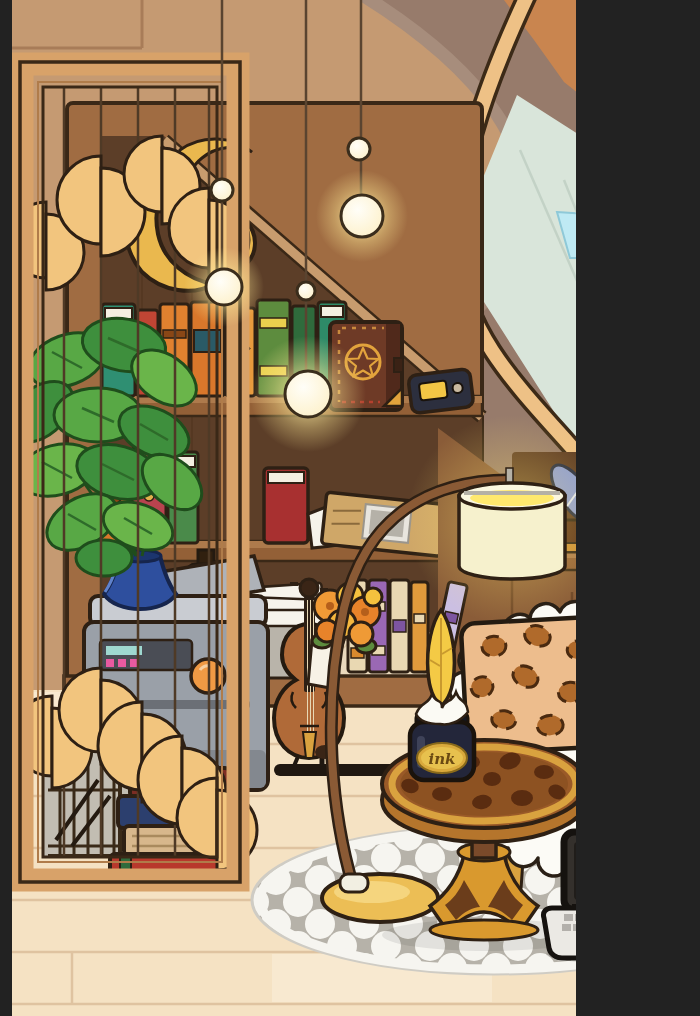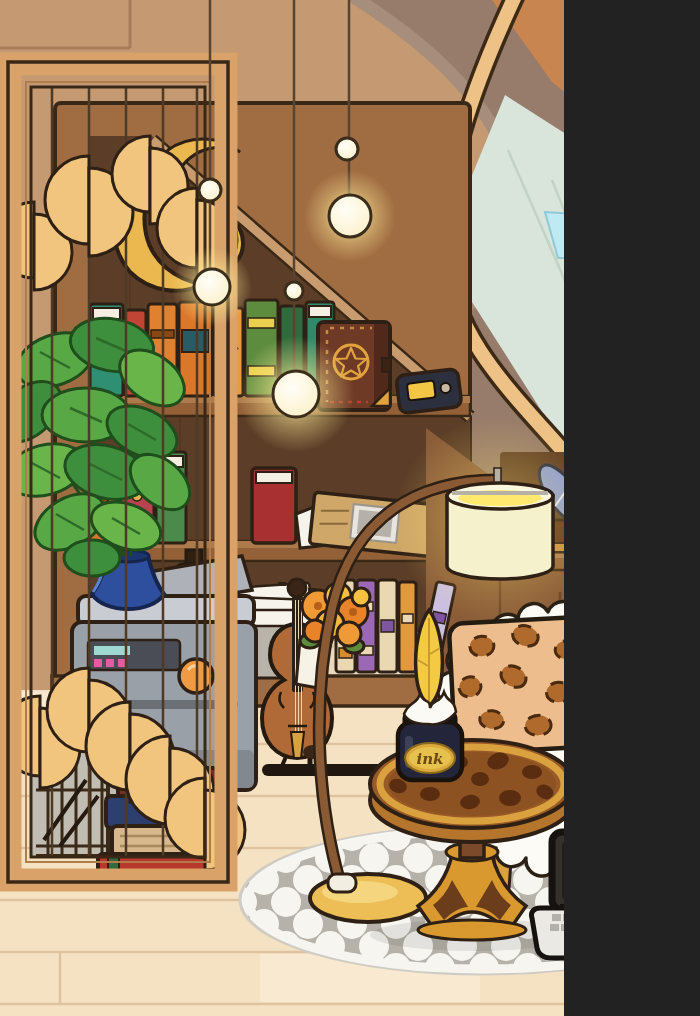--- a/index.html
+++ b/index.html
@@ -1,16 +1,16 @@
 <!DOCTYPE html>
 <html><head>
 <meta charset="utf-8">
 <style>
   html,body{margin:0;padding:0;background:#222;}
-  .scene{position:relative;width:564px;height:1016px;overflow:hidden;font-family:"DejaVu Sans",sans-serif;}
+  .scene{position:relative;width:564px;height:1016px;overflow:hidden;font-family:"DejaVu Sans",sans-serif;padding-left:12px;}
   svg{display:block}
   text.ink-label{font-family:"DejaVu Serif",serif;font-style:italic;font-weight:bold;}
 </style>
 </head>
 <body>
 
 <div class="scene">
 <svg width="700" height="1016" viewBox="0 0 700 1016" xmlns="http://www.w3.org/2000/svg">
   <defs>
     <radialGradient id="orbGrad" cx="40%" cy="35%" r="75%">

